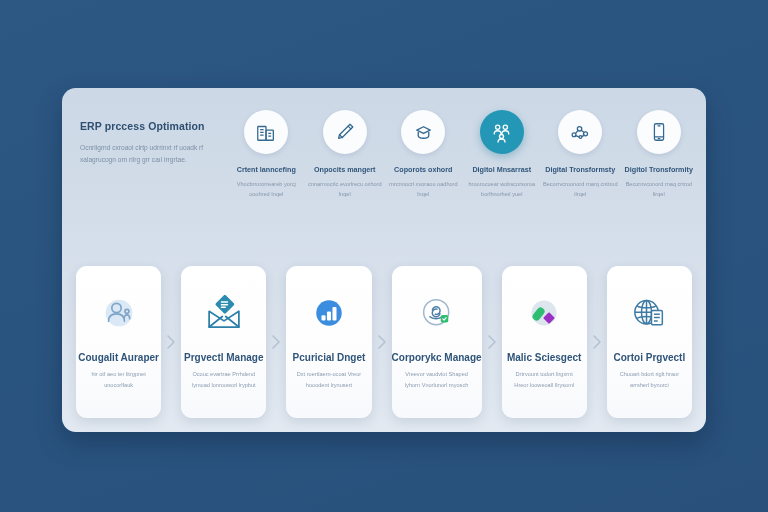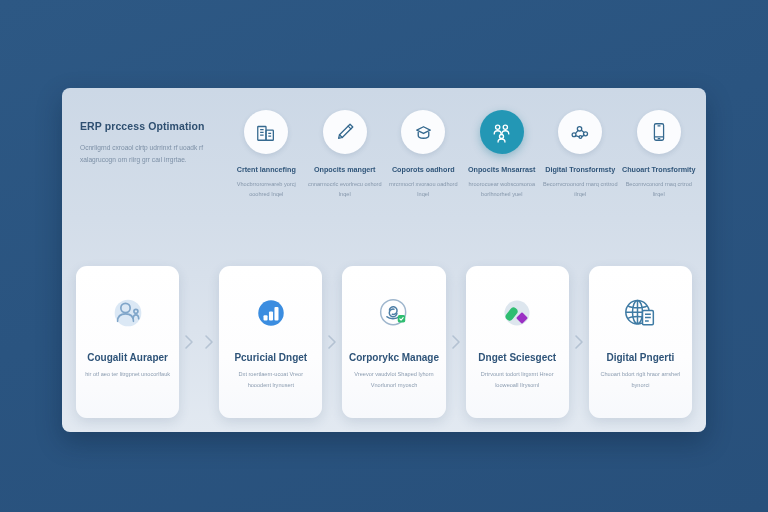--- a/index.html
+++ b/index.html
@@ -23,21 +23,21 @@
   }
 
   
   .panel {
     position: absolute;
     left: 62px;
     top: 88px;
     width: 644px;
     height: 344px;
     background: linear-gradient(180deg, #ccd8e6 0%, #d3dde9 38%, #dbe3ed 70%, #e2e9f1 100%);
-    border-radius: 8px;
+    border-radius: 14px;
     box-shadow: 0 10px 26px rgba(8, 24, 44, 0.30);
     overflow: hidden;
   }
 
   
   .top-section {
     position: absolute;
     left: 0;
     top: 0;
     width: 644px;
@@ -212,36 +212,36 @@
           <div class="top-icon-desc">cnnarmocrlc evorlrecu oxhord lnqel</div>
         </div>
 
         <div class="top-icon-item">
           <div class="top-icon-circle">
             <svg width="23" height="23" viewBox="0 0 24 24" fill="none" stroke="#35698f" stroke-width="1.4" stroke-linejoin="round">
               <path d="M5 9.5 L12 6 L19 9.5 L12 13 Z"></path>
               <path d="M6.5 11.6 L6.5 15.2 C6.5 16.8 9 18 12 18 C15 18 17.5 16.8 17.5 15.2 L17.5 11.6"></path>
             </svg>
           </div>
-          <div class="top-icon-label">Coporots oadhord</div>
+          <div class="top-icon-label">Coporots oxhord</div>
           <div class="top-icon-desc">rnrcrmocrl xvoraou oadhord lnqel</div>
         </div>
 
         <div class="top-icon-item">
           <div class="top-icon-circle accent">
             <svg width="23" height="23" viewBox="0 0 24 24" fill="none" stroke="#ffffff" stroke-width="1.4" stroke-linecap="round" stroke-linejoin="round">
               <circle cx="8" cy="6.5" r="2.2"></circle>
               <circle cx="16" cy="6.5" r="2.2"></circle>
               <path d="M4.4 13.5 C4.4 11.3 6 10.2 8 10.2 C10 10.2 11.6 11.3 11.6 13.5"></path>
               <path d="M12.4 13.5 C12.4 11.3 14 10.2 16 10.2 C18 10.2 19.6 11.3 19.6 13.5"></path>
               <circle cx="12" cy="16.2" r="2.1"></circle>
               <path d="M8.4 22 C8.4 19.8 10 18.8 12 18.8 C14 18.8 15.6 19.8 15.6 22"></path>
             </svg>
           </div>
-          <div class="top-icon-label">Onpocits Mnsarrast</div>
+          <div class="top-icon-label">Digitol Mnsarrast</div>
           <div class="top-icon-desc">hroorocuear wobscorsoroa borlhnorheıl yuel</div>
         </div>
 
         <div class="top-icon-item">
           <div class="top-icon-circle">
             <svg width="22" height="22" viewBox="0 0 24 24" fill="none" stroke="#35698f" stroke-width="1.4" stroke-linecap="round">
               <circle cx="5.5" cy="15" r="2.1"></circle>
               <circle cx="11.5" cy="8.5" r="2.4"></circle>
               <circle cx="18" cy="14" r="2.2"></circle>
               <circle cx="12.5" cy="17.5" r="1.5"></circle>
@@ -257,21 +257,21 @@
 
         <div class="top-icon-item">
           <div class="top-icon-circle">
             <svg width="22" height="22" viewBox="0 0 24 24" fill="none" stroke="#35698f" stroke-width="1.4" stroke-linejoin="round">
               <rect x="7" y="3" width="10" height="18" rx="1.6"></rect>
               <line x1="7" y1="17.4" x2="17" y2="17.4"></line>
               <line x1="10.6" y1="19.3" x2="13.4" y2="19.3"></line>
               <line x1="10.4" y1="5.2" x2="13.6" y2="5.2"></line>
             </svg>
           </div>
-          <div class="top-icon-label">Chuoart Tronsformity</div>
+          <div class="top-icon-label">Digitol Tronsformity</div>
           <div class="top-icon-desc">Becornvconord rnaq crtrod lirqel</div>
         </div>
 
       </div>
     </div>
 
     <div class="card-row">
 
       <div class="card">
         <div class="card-icon">
@@ -288,20 +288,36 @@
         <div class="card-title">Cougalit Auraper</div>
         <div class="card-desc">hir otf aeo ter litrgpnet unocorlfauk</div>
       </div>
 
       <div class="arrow">
         <svg width="10" height="16" viewBox="0 0 10 16" fill="none" stroke="#b6c4d4" stroke-width="1.6" stroke-linecap="round" stroke-linejoin="round">
           <polyline points="2,2 8,8 2,14"></polyline>
         </svg>
       </div>
 
+      <div class="card">
+        <div class="card-icon">
+          <svg width="42" height="42" viewBox="0 0 48 48">
+            <rect x="17" y="6" width="16" height="16" rx="1.5" transform="rotate(45 25 14)" fill="#2b8cb0"></rect>
+            <g stroke="#ffffff" stroke-width="1.6" stroke-linecap="round">
+              <line x1="21" y1="11.5" x2="28" y2="11.5"></line>
+              <line x1="21" y1="14.5" x2="28" y2="14.5"></line>
+              <line x1="21" y1="17.5" x2="25.5" y2="17.5"></line>
+            </g>
+            <path d="M7 22 L24 33 L41 22 L41 40 L7 40 Z" fill="#ffffff" stroke="#2b7fa8" stroke-width="2" stroke-linejoin="round"></path>
+            <path d="M7 40 L22 28 M41 40 L26 28" stroke="#2b7fa8" stroke-width="2" stroke-linecap="round" fill="none"></path>
+          </svg>
+        </div>
+        <div class="card-title">Prgvectl Manage</div>
+        <div class="card-desc">Ocouc evartrae Prrhdend lymoad lonrooworl lrypbut</div>
+      </div>
 
       <div class="arrow">
         <svg width="10" height="16" viewBox="0 0 10 16" fill="none" stroke="#b6c4d4" stroke-width="1.6" stroke-linecap="round" stroke-linejoin="round">
           <polyline points="2,2 8,8 2,14"></polyline>
         </svg>
       </div>
 
       <div class="card">
         <div class="card-icon">
           <svg width="36" height="36" viewBox="0 0 48 48">
@@ -347,21 +363,21 @@
       </div>
 
       <div class="card">
         <div class="card-icon">
           <svg width="40" height="40" viewBox="0 0 48 48">
             <circle cx="24" cy="24" r="15" fill="#dde6ee"></circle>
             <rect x="13" y="17" width="9.5" height="17" rx="4.5" transform="rotate(38 18 25)" fill="#2fbd71"></rect>
             <rect x="25" y="25" width="10" height="10" rx="1.2" transform="rotate(45 30 30)" fill="#9b30c4"></rect>
           </svg>
         </div>
-        <div class="card-title">Dnget Sciesgect</div>
+        <div class="card-title">Malic Sciesgect</div>
         <div class="card-desc">Drtrvount todort lirgxrnt Hreor looweoall Ilrysoml</div>
       </div>
 
       <div class="arrow">
         <svg width="10" height="16" viewBox="0 0 10 16" fill="none" stroke="#b6c4d4" stroke-width="1.6" stroke-linecap="round" stroke-linejoin="round">
           <polyline points="2,2 8,8 2,14"></polyline>
         </svg>
       </div>
 
       <div class="card">
@@ -372,20 +388,20 @@
             <line x1="7" y1="23" x2="35" y2="23"></line>
             <line x1="21" y1="9" x2="21" y2="37"></line>
             <path d="M9.6 15.5 C13.8 18.5 28.2 18.5 32.4 15.5"></path>
             <path d="M9.6 30.5 C13.8 27.5 28.2 27.5 32.4 30.5"></path>
             <rect x="27" y="21" width="13" height="17" rx="1.4" fill="#ffffff"></rect>
             <line x1="30" y1="25.5" x2="37" y2="25.5"></line>
             <line x1="30" y1="29.5" x2="37" y2="29.5"></line>
             <line x1="30" y1="33.5" x2="34.5" y2="33.5"></line>
           </svg>
         </div>
-        <div class="card-title">Digital Pngerti</div>
+        <div class="card-title">Cortoi Prgvectl</div>
         <div class="card-desc">Chuoart bdort riglt hraor arrsherl bynorci</div>
       </div>
 
     </div>
 
   </div>
 </div>
 
 </body></html>

